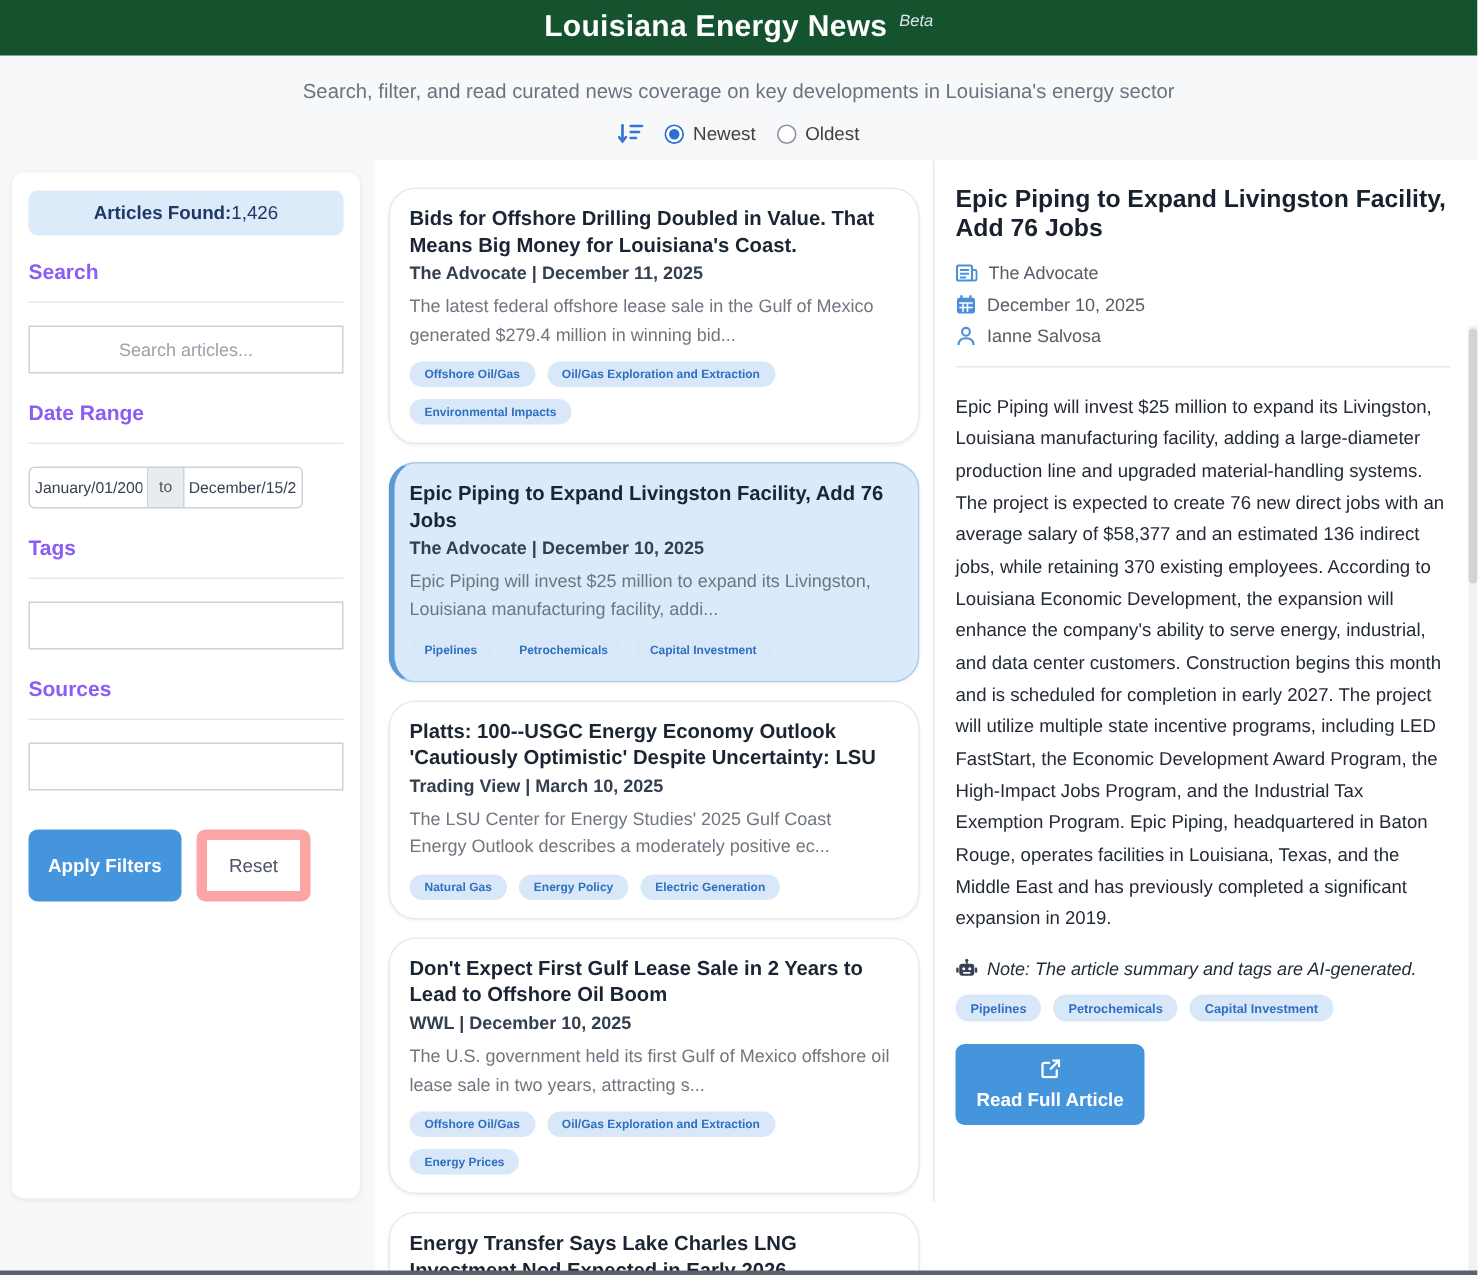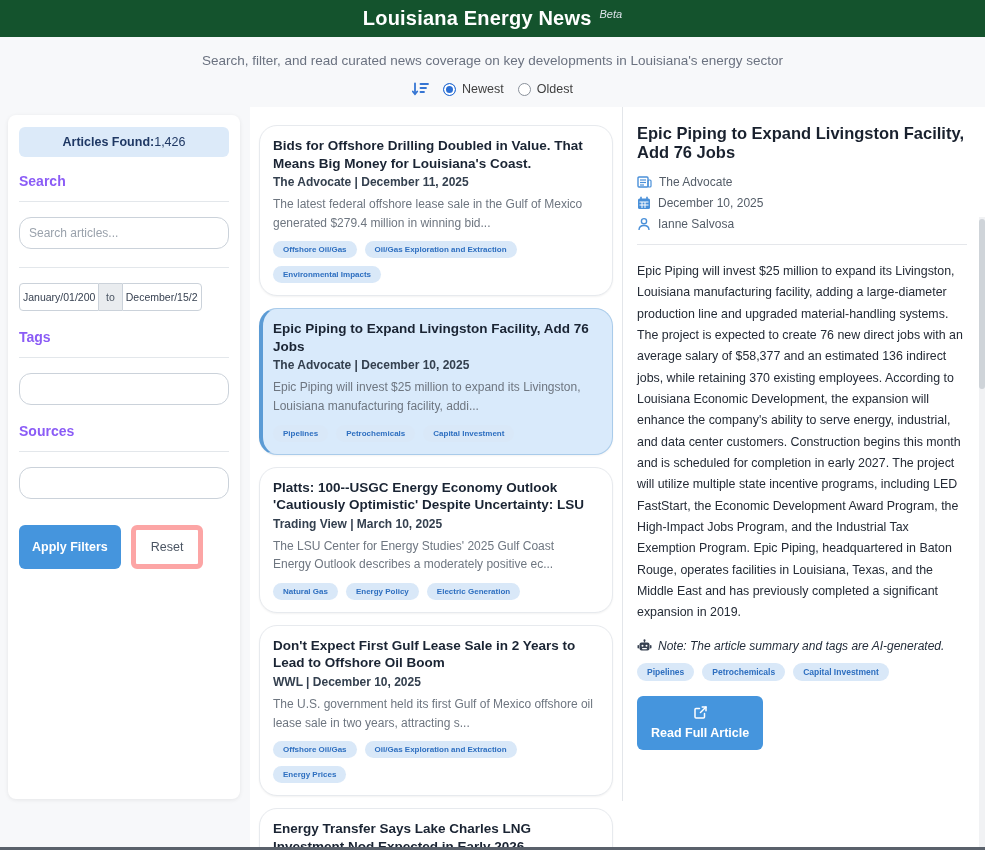--- a/index.html
+++ b/index.html
@@ -75,27 +75,28 @@
     font-size: 12.5px;
     color: #1f3864;
     margin-bottom: 16px;
   }
   .articles-found b { font-weight: 700; }
   .filter-heading { font-size: 14px; font-weight: 700; color: #8b5cf6; margin-bottom: 12px; }
   .filter-rule { border: none; border-top: 1px solid #e3e7eb; margin-bottom: 15px; }
   .text-input {
     width: 100%;
     border: 1px solid #cbd2da;
-    border-radius: 12px;
+    border-radius: 0;
     padding: 8px 9px;
     font-size: 12px;
     font-family: "Liberation Sans", sans-serif;
     color: #374151;
     background: #fff;
     outline: none;
+    text-align: center;
   }
   .text-input::placeholder { color: #9aa2ac; }
   .filter-block { margin-bottom: 18px; }
   .date-row { display: flex; align-items: stretch; }
   .date-input {
     width: 80px;
     border: 1px solid #cbd2da;
     border-radius: 4px 0 0 4px;
     font-size: 10.5px;
     padding: 7px 3px;
@@ -122,21 +123,21 @@
     border-radius: 6px;
     font-size: 12.5px;
     font-weight: 700;
     padding: 10px 13px;
     font-family: "Liberation Sans", sans-serif;
     cursor: pointer;
   }
   .btn-secondary {
     background: #fff;
     color: #4b5563;
-    border: 5px solid #fca5a5;
+    border: 7px solid #fca5a5;
     border-radius: 6px;
     font-size: 12.5px;
     padding: 10px 15px;
     font-family: "Liberation Sans", sans-serif;
     cursor: pointer;
   }
 
   
   .content-wrap {
     flex: 1;
@@ -272,20 +273,21 @@
       <b>Articles Found:</b><span>1,426</span>
     </div>
 
     <div class="filter-block">
       <div class="filter-heading">Search</div>
       <hr class="filter-rule">
       <input type="text" class="text-input" placeholder="Search articles..." style="">
     </div>
 
     <div class="filter-block">
+      <div class="filter-heading">Date Range</div>
       <hr class="filter-rule">
       <div class="date-row">
         <input type="text" class="date-input" value="January/01/2005" style="">
         <span class="date-to">to</span>
         <input type="text" class="date-input right" value="December/15/2025" style="">
       </div>
     </div>
 
     <div class="filter-block">
       <div class="filter-heading">Tags</div>

